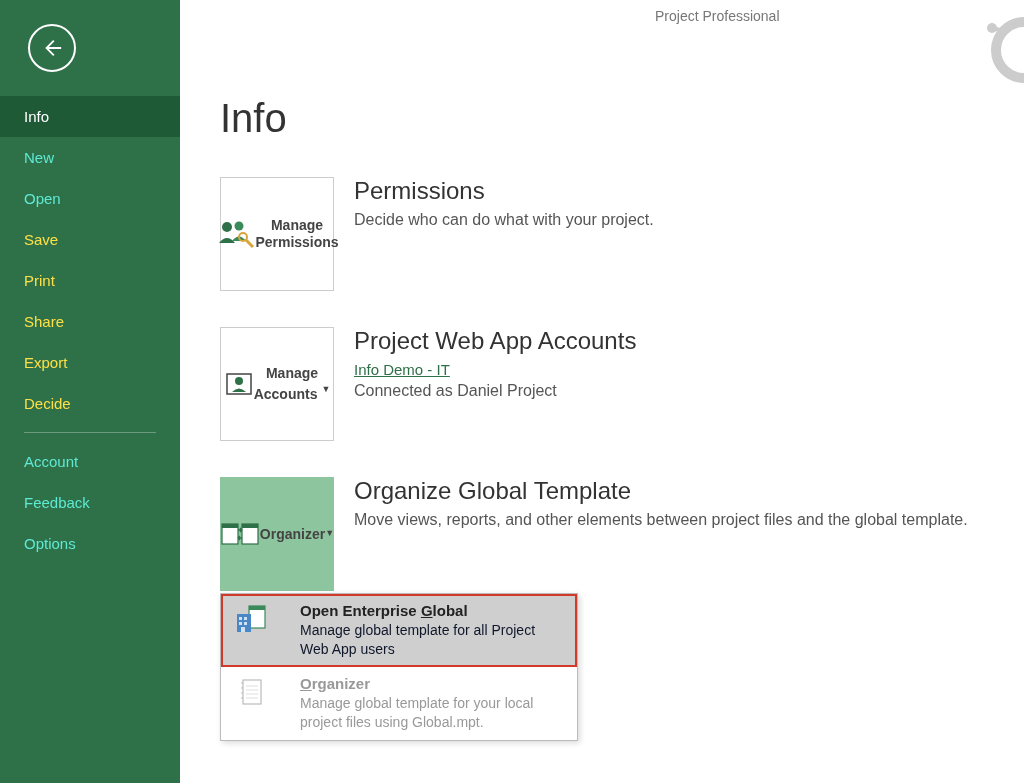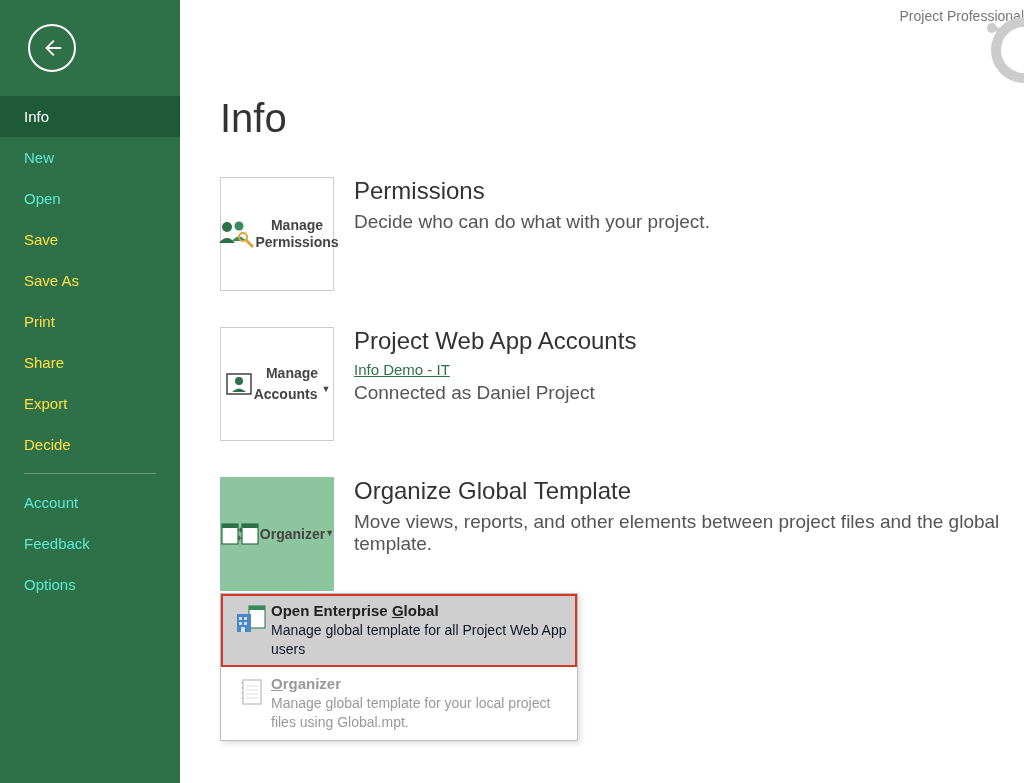--- a/index.html
+++ b/index.html
@@ -54,21 +54,21 @@
     flex: 1;
     height: 100%;
     padding: 0 0 0 40px;
     position: relative;
   }
   .app-title {
     position: absolute;
     top: 8px;
     left: 0;
     right: 0;
-    text-align: right;
+    text-align: left;
     font-size: 14px;
     color: #777;
     padding-left: 475px;
   }
   .corner-graphic {
     position: absolute;
     top: 10px;
     right: 0;
     width: 40px;
     height: 80px;
@@ -116,21 +116,21 @@
   }
   .tile-icon { height: 34px; display:flex; align-items:center; justify-content:center;}
   .section-text { margin-left: 20px; }
   .section-h {
     font-size: 24px;
     font-weight: 400;
     color: #333;
     margin-bottom: 6px;
   }
   .section-p {
-    font-size: 19px;
+    font-size: 16px;
     color: #555;
   }
   .link {
     color: #2e7048;
     text-decoration: underline;
     font-size: 15px;
     cursor:pointer;
     display:inline-block;
     margin-bottom:4px;
   }
@@ -140,20 +140,21 @@
     top: 593px;
     width: 358px;
     border: 1px solid #bbb;
     background: #fff;
     box-shadow: 2px 2px 6px rgba(0,0,0,0.15);
   }
   .dd-item {
     display: flex;
     align-items: flex-start;
     padding: 8px 10px;
+    gap: 29px;
   }
   .dd-item.highlight {
     background: #cfcfcf;
     outline: 2px solid #d13a2b;
     outline-offset: -2px;
   }
   .dd-item.dim .dd-title,
   .dd-item.dim .dd-desc { color: #999; }
   .dd-icon {
     width: 40px;
@@ -183,21 +184,20 @@
 <div class="sidebar">
   <div class="back-btn">
     <svg viewBox="0 0 24 24">
         <path d="M14 4 L6 12 L14 20 M6 12 L22 12" stroke="#fff" stroke-width="2" fill="none"></path>
       </svg>
   </div>
   <div class="nav-item active">Info</div>
   <div class="nav-item">New</div>
   <div class="nav-item">Open</div>
   <div class="nav-item dim">Save</div>
-  <div class="nav-item dim">Save As</div>
   <div class="nav-item dim">Print</div>
   <div class="nav-item dim">Share</div>
   <div class="nav-item dim">Export</div>
   <div class="nav-item dim">Decide</div>
   <div class="nav-sep"></div>
   <div class="nav-item">Account</div>
   <div class="nav-item">Feedback</div>
   <div class="nav-item">Options</div>
 </div>
 

